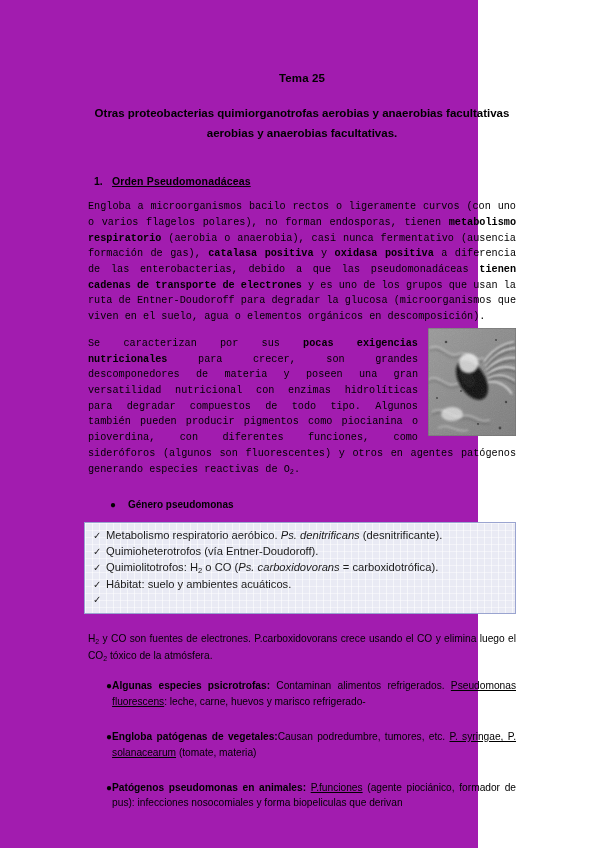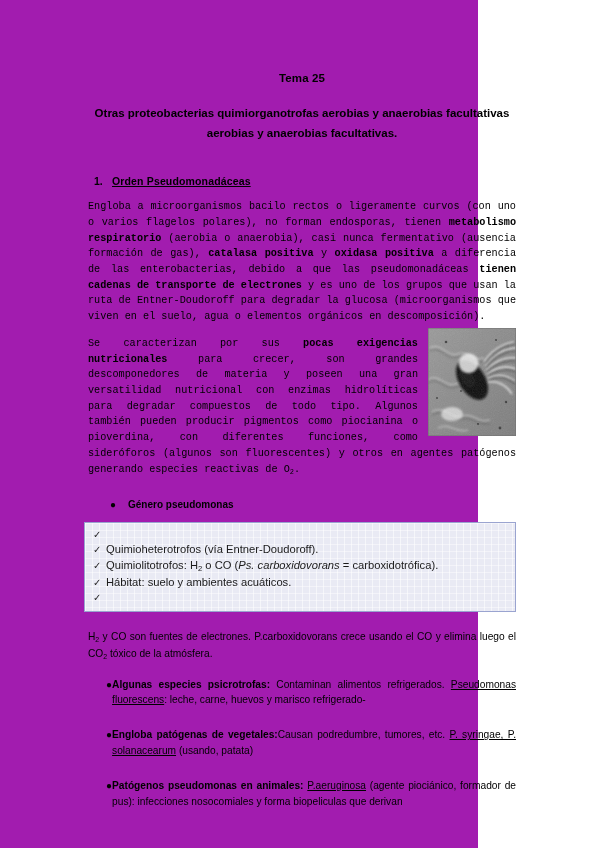--- a/index.html
+++ b/index.html
@@ -269,20 +269,21 @@
 
     <div class="bullet-head">
       <span class="bullet-dot">●</span>
       <span>Género pseudomonas</span>
     </div>
 
     <div class="check-box">
 
       <div class="check-row">
         <span class="check-mark">✓</span>
+        <span class="check-text"><span>Metabolismo respiratorio aeróbico. </span><i>Ps. denitrificans</i><span> (desnitrificante).</span></span>
       </div>
 
       <div class="check-row">
         <span class="check-mark">✓</span>
         <span class="check-text"><span>Quimioheterotrofos (vía Entner-Doudoroff).</span></span>
       </div>
 
       <div class="check-row">
         <span class="check-mark">✓</span>
         <span class="check-text"><span>Quimiolitotrofos: H</span><sub>2</sub><span> o CO (</span><i>Ps. carboxidovorans</i><span> = carboxidotrófica).</span></span>
@@ -306,24 +307,24 @@
 
     <ul class="species">
 
       <li>
         <span class="li-dot">●</span>
         <span class="li-body"><b>Algunas especies psicrotrofas:</b><span> Contaminan alimentos refrigerados. </span><u>Pseudomonas fluorescens</u><span>: leche, carne, huevos y marisco refrigerado-</span></span>
       </li>
 
       <li>
         <span class="li-dot">●</span>
-        <span class="li-body"><b>Engloba patógenas de vegetales:</b><span>Causan podredumbre, tumores, etc. </span><u>P. syringae, P. solanacearum</u><span> (usando, patata)</span></span>
+        <span class="li-body"><b>Engloba patógenas de vegetales:</b><span>Causan podredumbre, tumores, etc. </span><u>P. syringae, P. solanacearum</u><span> (tomate, materia)</span></span>
       </li>
 
       <li>
         <span class="li-dot">●</span>
-        <span class="li-body"><b>Patógenos pseudomonas en animales:</b><span> </span><u>P.aeruginosa</u><span> (agente piociánico, formador de pus): infecciones nosocomiales y forma biopeliculas que derivan</span></span>
+        <span class="li-body"><b>Patógenos pseudomonas en animales:</b><span> </span><u>P.funciones</u><span> (agente piociánico, formador de pus): infecciones nosocomiales y forma biopeliculas que derivan</span></span>
       </li>
 
     </ul>
 
   </div>
 </div>
 
 </body></html>

